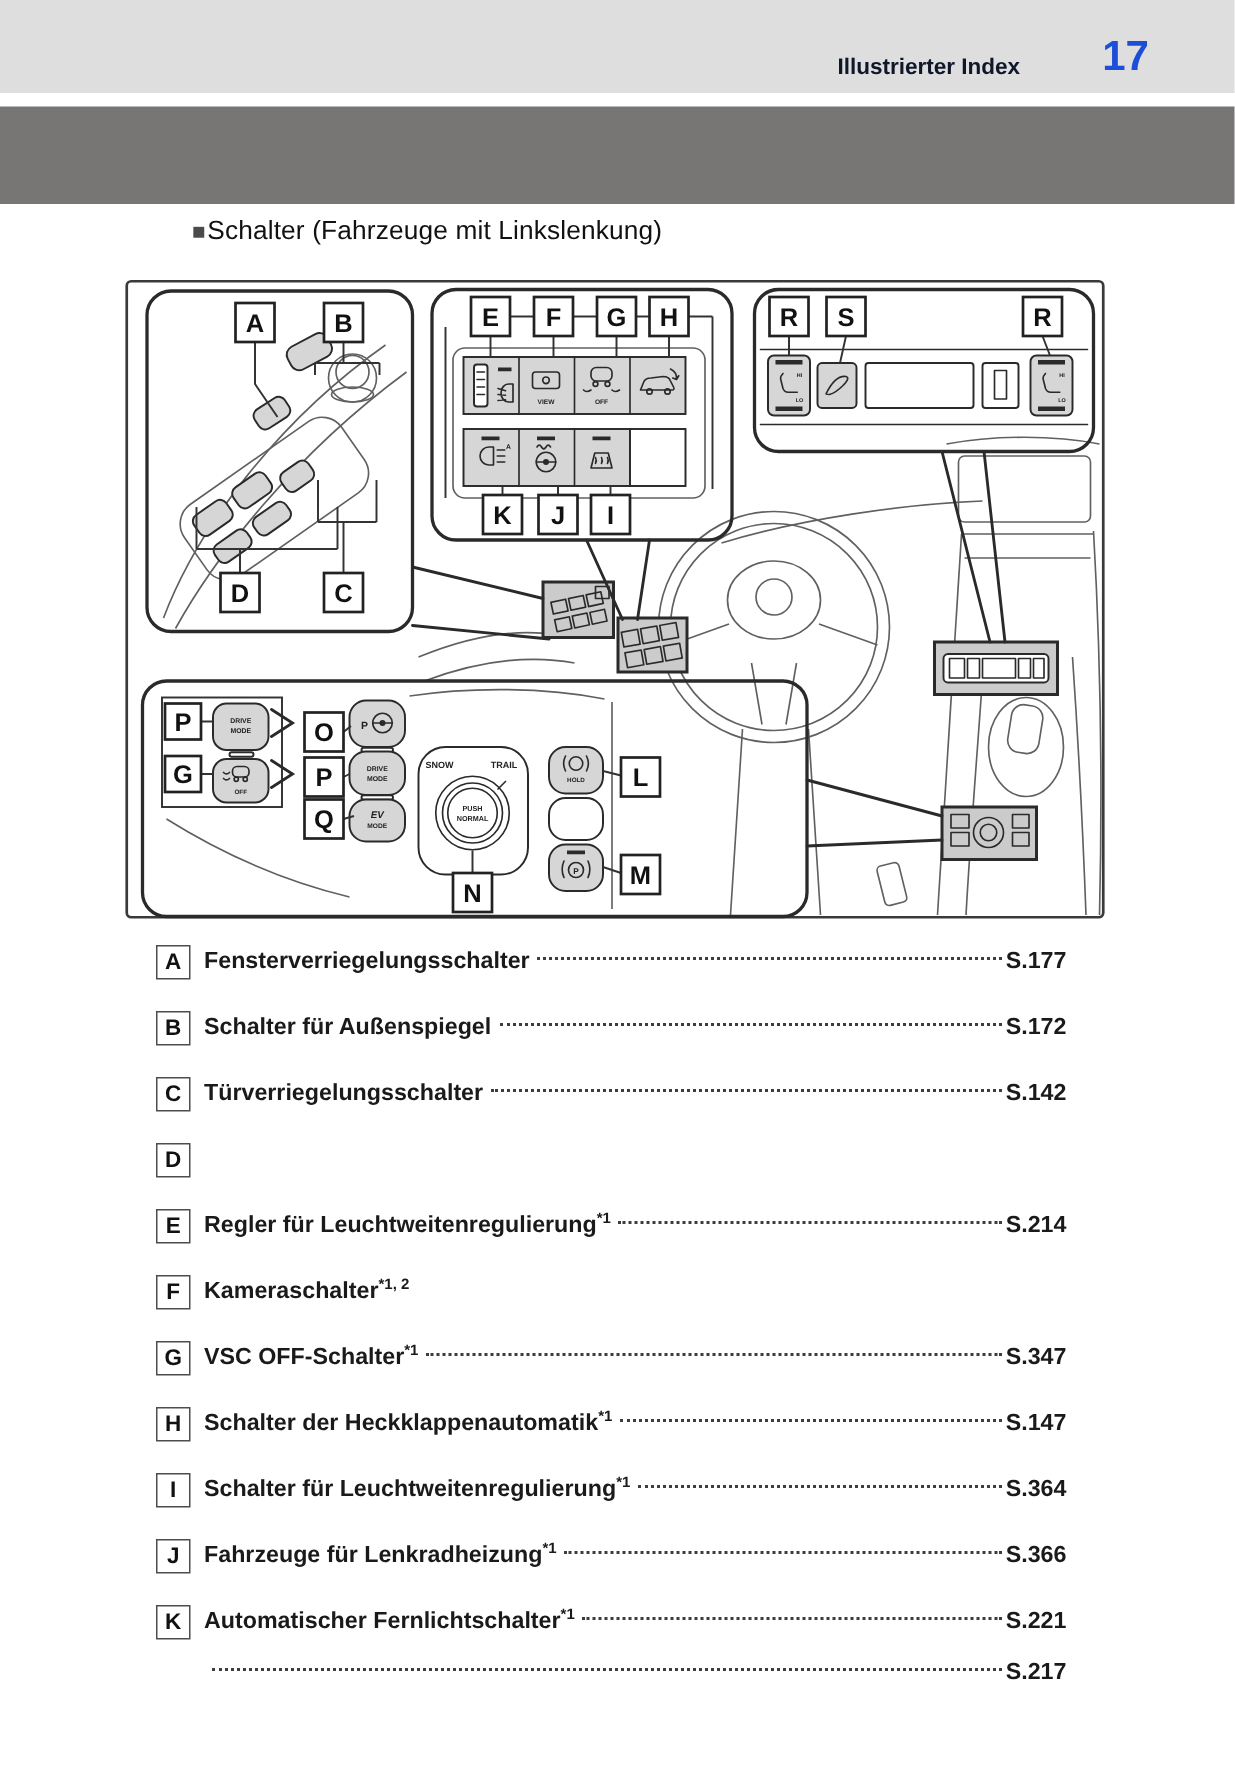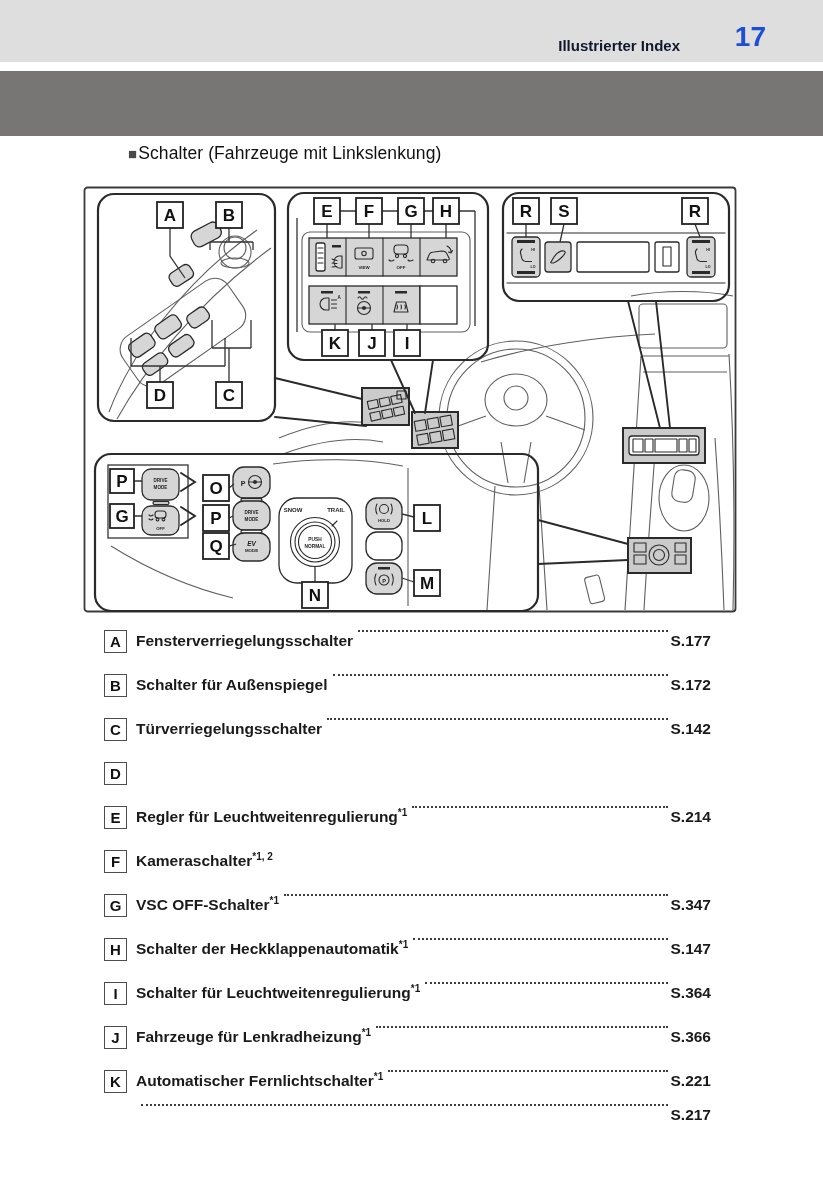--- a/index.html
+++ b/index.html
@@ -28,21 +28,21 @@
   .ic{stroke:#2a2a2a;stroke-width:1.1;fill:none;stroke-linecap:round;stroke-linejoin:round;}
   .icf{fill:#2a2a2a;stroke:none;}
   .tx{fill:#222;font-weight:bold;text-anchor:middle;}
   .legend{position:absolute;top:629px;left:104px;width:607px;}
   .legend-row{display:flex;align-items:center;height:24px;margin-bottom:20px;}
   .legend-row.sub{margin-top:-10px;}
   .lbox{width:21px;height:21px;border:1.7px solid #4d4d4d;display:flex;align-items:center;
        justify-content:center;font-size:15px;font-weight:bold;color:#111;flex:0 0 auto;
        margin-right:9px;background:#fff;}
   .sub .lbox{visibility:hidden;}
-  .entry{flex:1;display:flex;align-items:flex-start;min-width:0;}
+  .entry{flex:1;display:flex;align-items:center;min-width:0;}
   .lbl{font-size:15.5px;font-weight:bold;white-space:nowrap;}
   .lbl sup{font-size:10px;font-weight:bold;line-height:0;vertical-align:6px;}
   .dots{flex:1;height:0;border-bottom:2.4px dotted #3d3d3d;margin:0 2px 0 5px;
        position:relative;top:-2px;}
   .page{font-size:15.5px;font-weight:bold;white-space:nowrap;}
 </style>
 </head>
 <body>
 
 <div class="header-bar">

